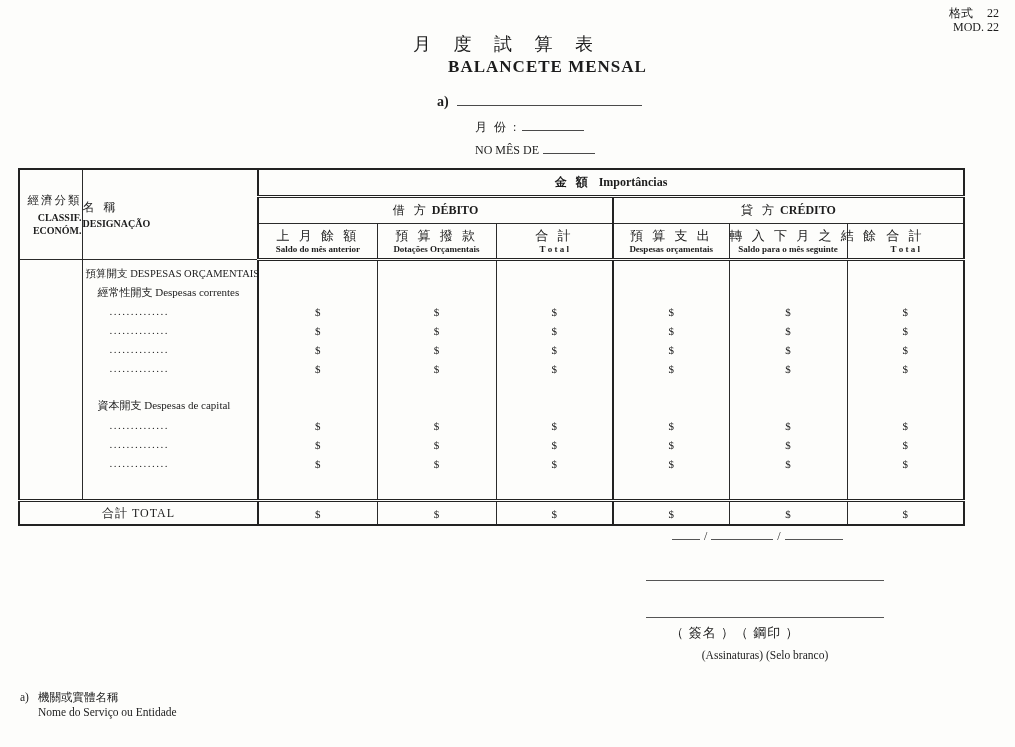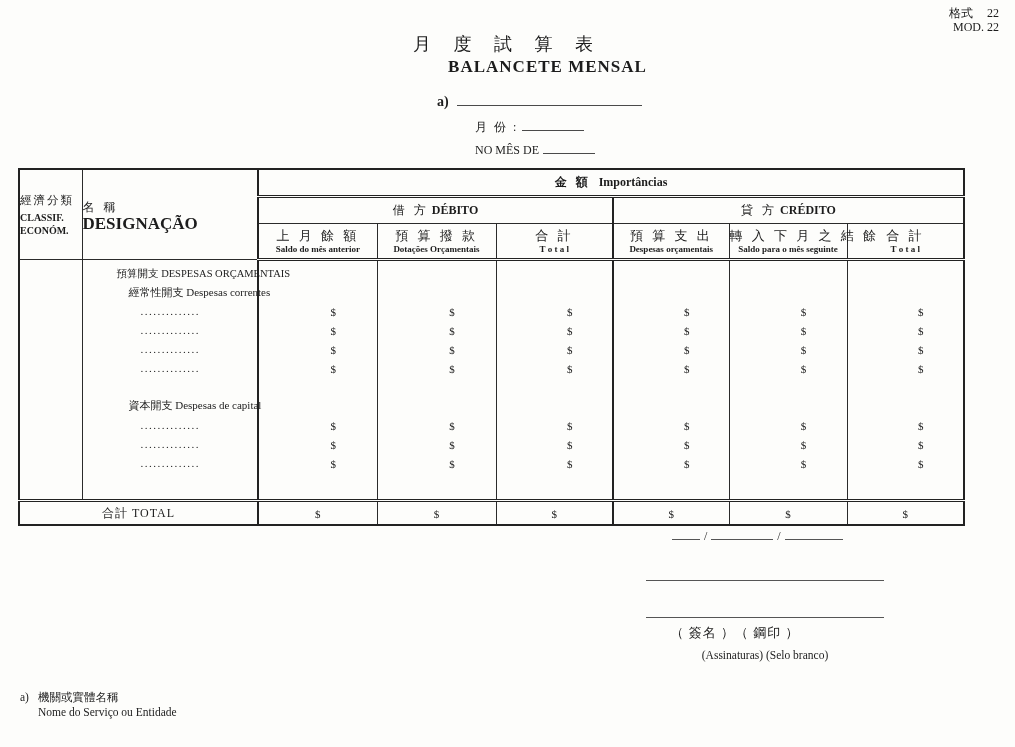--- a/index.html
+++ b/index.html
@@ -38,29 +38,29 @@
   .hv{border-right:2px solid #222 !important;}
   .h-amounts{height:25px;font-size:12px;border-bottom:3px double #222 !important;}
   .h-amounts .zh{font-weight:bold;letter-spacing:3px;}
   .h-amounts .pt{font-weight:bold;margin-left:8px;letter-spacing:0;}
   .h-side{height:25px;font-size:12px;text-align:center;}
   .h-side .zh{letter-spacing:3px;}
   .h-side .pt{font-weight:bold;}
   .h-col{height:34px;text-align:center;vertical-align:middle;border-bottom:3px double #222 !important;}
   .h-col .zh{display:block;font-size:13px;letter-spacing:3px;line-height:15px;white-space:nowrap;}
   .h-col .pt{display:block;font-size:9px;font-weight:bold;line-height:12px;white-space:nowrap;}
-  .h-classif{text-align:left;vertical-align:middle;font-size:11.5px;}
+  .h-classif{text-align:right;vertical-align:middle;font-size:11.5px;}
   .h-classif .zh{display:block;letter-spacing:2px;line-height:16px;margin-bottom:3px;}
   .h-classif .pt{display:block;font-weight:bold;font-size:10px;line-height:13px;}
   .h-desig{text-align:left;vertical-align:middle;font-size:12px;border-radius:23px;}
   .h-desig .zh{display:block;letter-spacing:3px;line-height:16px;margin-bottom:2px;}
-  .h-desig .pt{display:block;font-weight:bold;font-size:17px;line-height:14px;}
+  .h-desig .pt{display:block;font-weight:bold;font-size:10px;line-height:14px;}
   
   td.bodycell{height:238px;vertical-align:top;}
-  .stack{box-sizing:border-box;padding-left:31px;}
+  .stack{box-sizing:border-box;}
   .stack.names{padding-top:4px;text-align:left;}
   .stack.money{padding-top:42px;text-align:center;}
   .bl{height:19px;line-height:19px;font-size:11px;white-space:nowrap;overflow:visible;}
   .bl.group{padding-left:3px;font-size:10.5px;}
   .bl.subgroup{padding-left:15px;font-size:11px;}
   .bl.dots{padding-left:27px;letter-spacing:1.5px;font-size:11px;}
   .bl.spacer1{height:16px;}
   .bl.sub2{height:22px;line-height:22px;}
   .bl.mspacer{height:38px;}
   .dollar{font-size:11px;}

